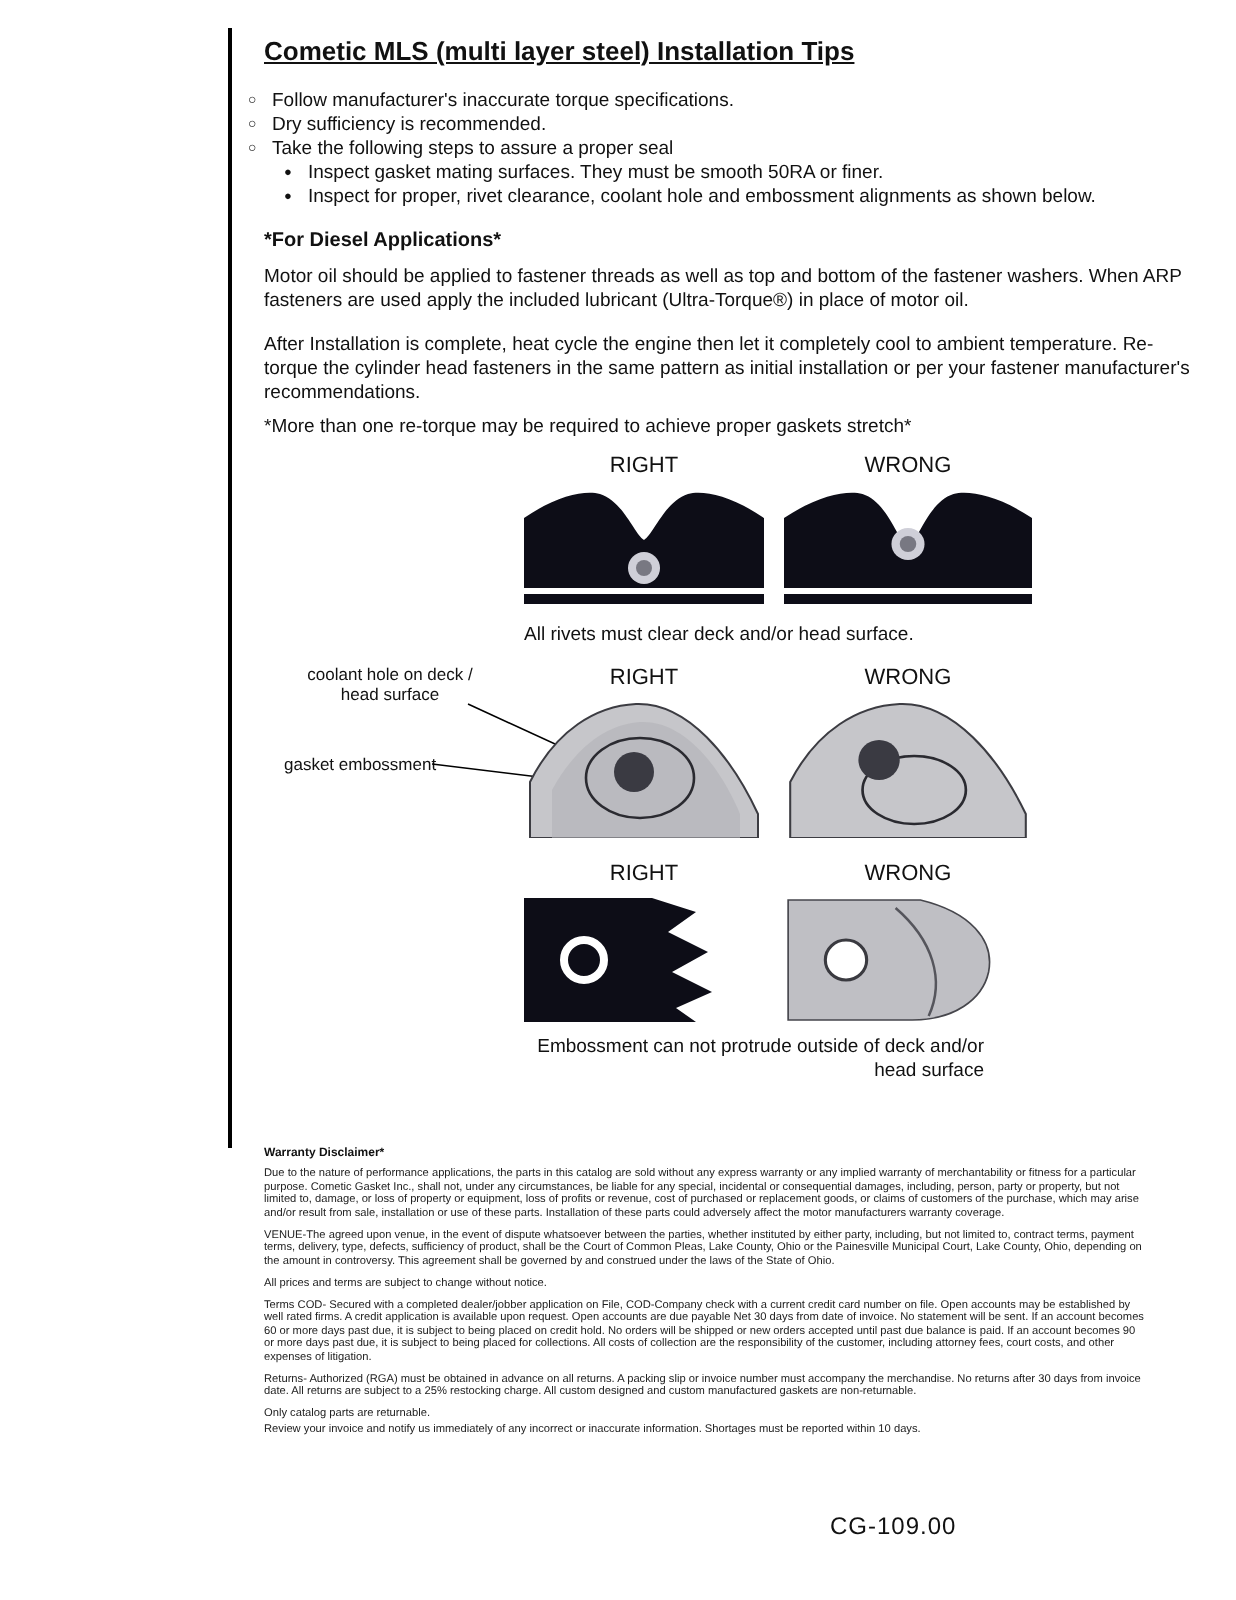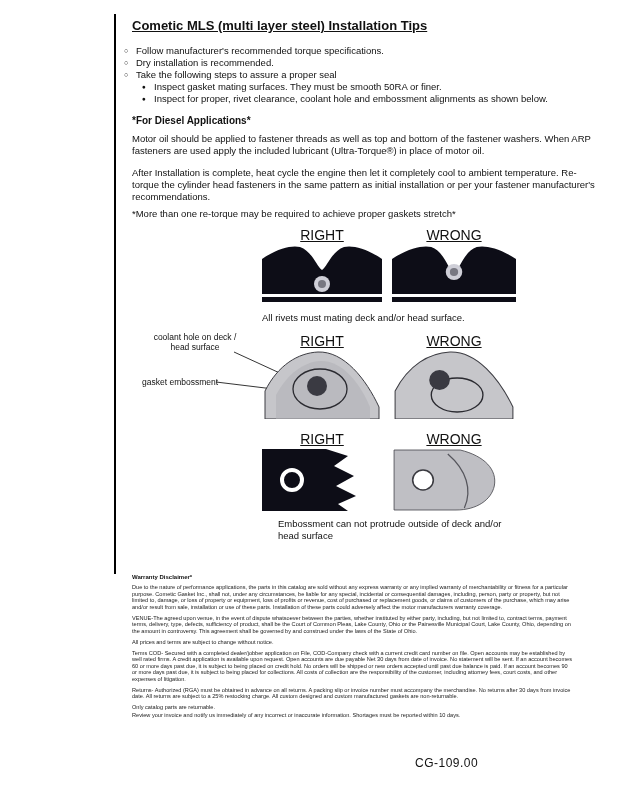--- a/index.html
+++ b/index.html
@@ -6,44 +6,44 @@
   .page{position:relative;width:618px;height:800px;background:#ffffff;
         font-family:"Liberation Sans", sans-serif;color:#111;overflow:hidden;margin-left:26px;}
   .abs{position:absolute;}
   .vrule{left:88px;top:14px;width:2px;height:560px;background:#000;}
   .title{left:106px;top:18px;font-size:13px;font-weight:bold;text-decoration:underline;margin:0;white-space:nowrap;}
   .bl{font-size:9.5px;white-space:nowrap;}
   .bl .g{display:inline-block;width:12px;font-size:7px;vertical-align:1px;}
   .sub .g{font-size:6.5px;}
   .h2{font-size:10px;font-weight:bold;margin:0;white-space:nowrap;}
   .para{font-size:9.5px;line-height:12px;width:470px;}
-  .dg-head{font-size:14px;text-align:center;text-decoration:underline;}
+  .dg-head{font-size:11px;text-align:center;}
   .cap{font-size:9.5px;white-space:nowrap;}
   .cap.wrap{white-space:normal;width:230px;line-height:12px;}
   .dg-label{font-size:8.5px;line-height:10px;text-align:center;}
   .disc{left:106px;top:574px;width:442px;}
   .disc h2{font-size:6px;font-weight:bold;margin:0 0 4px 0;}
   .disc p{font-size:5.6px;line-height:6.5px;margin:0 0 4.5px 0;color:#222;}
   .footer{font-size:12px;letter-spacing:0.5px;}
   svg{display:block;}
 </style>
 </head>
 <body>
 
 <div class="page">
 
   <div class="abs vrule"></div>
 
   <h1 class="abs title">Cometic MLS (multi layer steel) Installation Tips</h1>
 
   <div class="abs bl" style="left:98px;top:45px;">
-    <span class="g">○</span><span>Follow manufacturer's recommended torque specifications.</span>
+    <span class="g">○</span><span>Follow manufacturer's inaccurate torque specifications.</span>
   </div>
   <div class="abs bl" style="left:98px;top:57px;">
-    <span class="g">○</span><span>Dry installation is recommended.</span>
+    <span class="g">○</span><span>Dry sufficiency is recommended.</span>
   </div>
   <div class="abs bl" style="left:98px;top:69px;">
     <span class="g">○</span><span>Take the following steps to assure a proper seal</span>
   </div>
   <div class="abs bl sub" style="left:116px;top:81px;">
     <span class="g">●</span><span>Inspect gasket mating surfaces.  They must be smooth 50RA or finer.</span>
   </div>
   <div class="abs bl sub" style="left:116px;top:93px;">
     <span class="g">●</span><span>Inspect for proper, rivet clearance, coolant hole and embossment alignments as shown below.</span>
   </div>
@@ -67,21 +67,21 @@
   </div>
   <div class="abs" style="left:366px;top:242px;">
     <svg width="124" height="66" viewBox="0 0 120 66" preserveAspectRatio="none">
       <rect width="120" height="66" fill="#ffffff"></rect>
       <path d="M0,17 C16,6 30,3 38,5 C50,9 55,28 60,32 C65,28 70,9 82,5 C90,3 104,6 120,17 L120,52 L0,52 Z" fill="#0d0d17"></path>
       <rect y="55" width="120" height="5" fill="#0d0d17"></rect>
       <circle cx="60" cy="30" r="8" fill="#cfcfd8"></circle>
       <circle cx="60" cy="30" r="4" fill="#787882"></circle>
     </svg>
   </div>
-  <div class="abs cap" style="left:236px;top:312px;">All rivets must mating deck and/or head surface.</div>
+  <div class="abs cap" style="left:236px;top:312px;">All rivets must clear deck and/or head surface.</div>
 
   <div class="abs dg-head" style="left:236px;top:333px;width:120px;">RIGHT</div>
   <div class="abs dg-head" style="left:366px;top:333px;width:124px;">WRONG</div>
 
   <div class="abs dg-label" style="left:126px;top:332px;width:86px;">coolant hole on deck / head surface</div>
   <div class="abs dg-label" style="left:116px;top:377px;white-space:nowrap;">gasket embossment</div>
 
   <div class="abs" style="left:190px;top:350px;pointer-events:none;">
     <svg width="108" height="48" viewBox="0 0 108 48">
       <line x1="18" y1="2" x2="92" y2="36" stroke="#000" stroke-width="0.8"></line>
@@ -114,21 +114,21 @@
       <circle cx="30" cy="36" r="10" fill="none" stroke="#ffffff" stroke-width="4"></circle>
     </svg>
   </div>
   <div class="abs" style="left:366px;top:444px;">
     <svg width="124" height="72" viewBox="0 0 120 72" preserveAspectRatio="none">
       <path d="M2,6 L66,6 C90,12 102,26 99,42 C96,56 82,66 62,66 L2,66 Z" fill="#bfbfc4" stroke="#46464c" stroke-width="0.8"></path>
       <circle cx="30" cy="36" r="10" fill="#ffffff" stroke="#3a3a40" stroke-width="1.5"></circle>
       <path d="M54,10 C72,26 78,46 70,64" fill="none" stroke="#55555c" stroke-width="1.2"></path>
     </svg>
   </div>
-  <div class="abs cap wrap" style="left:252px;top:518px;">Embossment can not protrude outside of deck and/or head surface</div>
+  <div class="abs cap wrap" style="left:236px;top:518px;text-align:right;">Embossment can not protrude outside of deck and/or head surface</div>
 
   <div class="abs disc">
     <h2>Warranty Disclaimer*</h2>
     <p>Due to the nature of performance applications, the parts in this catalog are sold without any express warranty or any implied warranty of merchantability or fitness for a particular purpose.  Cometic Gasket Inc., shall not, under any circumstances, be liable for any special, incidental or consequential damages, including, person, party or property, but not limited to, damage, or loss of property or equipment, loss of profits or revenue, cost of purchased or replacement goods, or claims of customers of the purchase, which may arise and/or result from sale, installation or use of these parts.  Installation of these parts could adversely affect the motor manufacturers warranty coverage.</p>
     <p>VENUE-The agreed upon venue, in the event of dispute whatsoever between the parties, whether instituted by either party, including, but not limited to, contract terms, payment terms, delivery, type, defects, sufficiency of product, shall be the Court of Common Pleas, Lake County, Ohio or the Painesville Municipal Court, Lake County, Ohio, depending on the amount in controversy.  This agreement shall be governed by and construed under the laws of the State of Ohio.</p>
     <p>All prices and terms are subject to change without notice.</p>
     <p>Terms COD- Secured with a completed dealer/jobber application on File, COD-Company check with a current credit card number on file.  Open accounts may be established by well rated firms.  A credit application is available upon request.  Open accounts are due payable Net 30 days from date of invoice.  No statement will be sent.  If an account becomes 60 or more days past due, it is subject to being placed on credit hold.  No orders will be shipped or new orders accepted until past due balance is paid.  If an account becomes 90 or more days past due, it is subject to being placed for collections.  All costs of collection are the responsibility of the customer, including attorney fees, court costs, and other expenses of litigation.</p>
     <p>Returns- Authorized (RGA) must be obtained in advance on all returns.  A packing slip or invoice number must accompany the merchandise.  No returns after 30 days from invoice date.  All returns are subject to a 25% restocking charge.  All custom designed and custom manufactured gaskets are non-returnable.</p>
     <p style="margin-bottom:1px;">Only catalog parts are returnable.</p>
     <p>Review your invoice and notify us immediately of any incorrect or inaccurate information.  Shortages must be reported within 10 days.</p>

